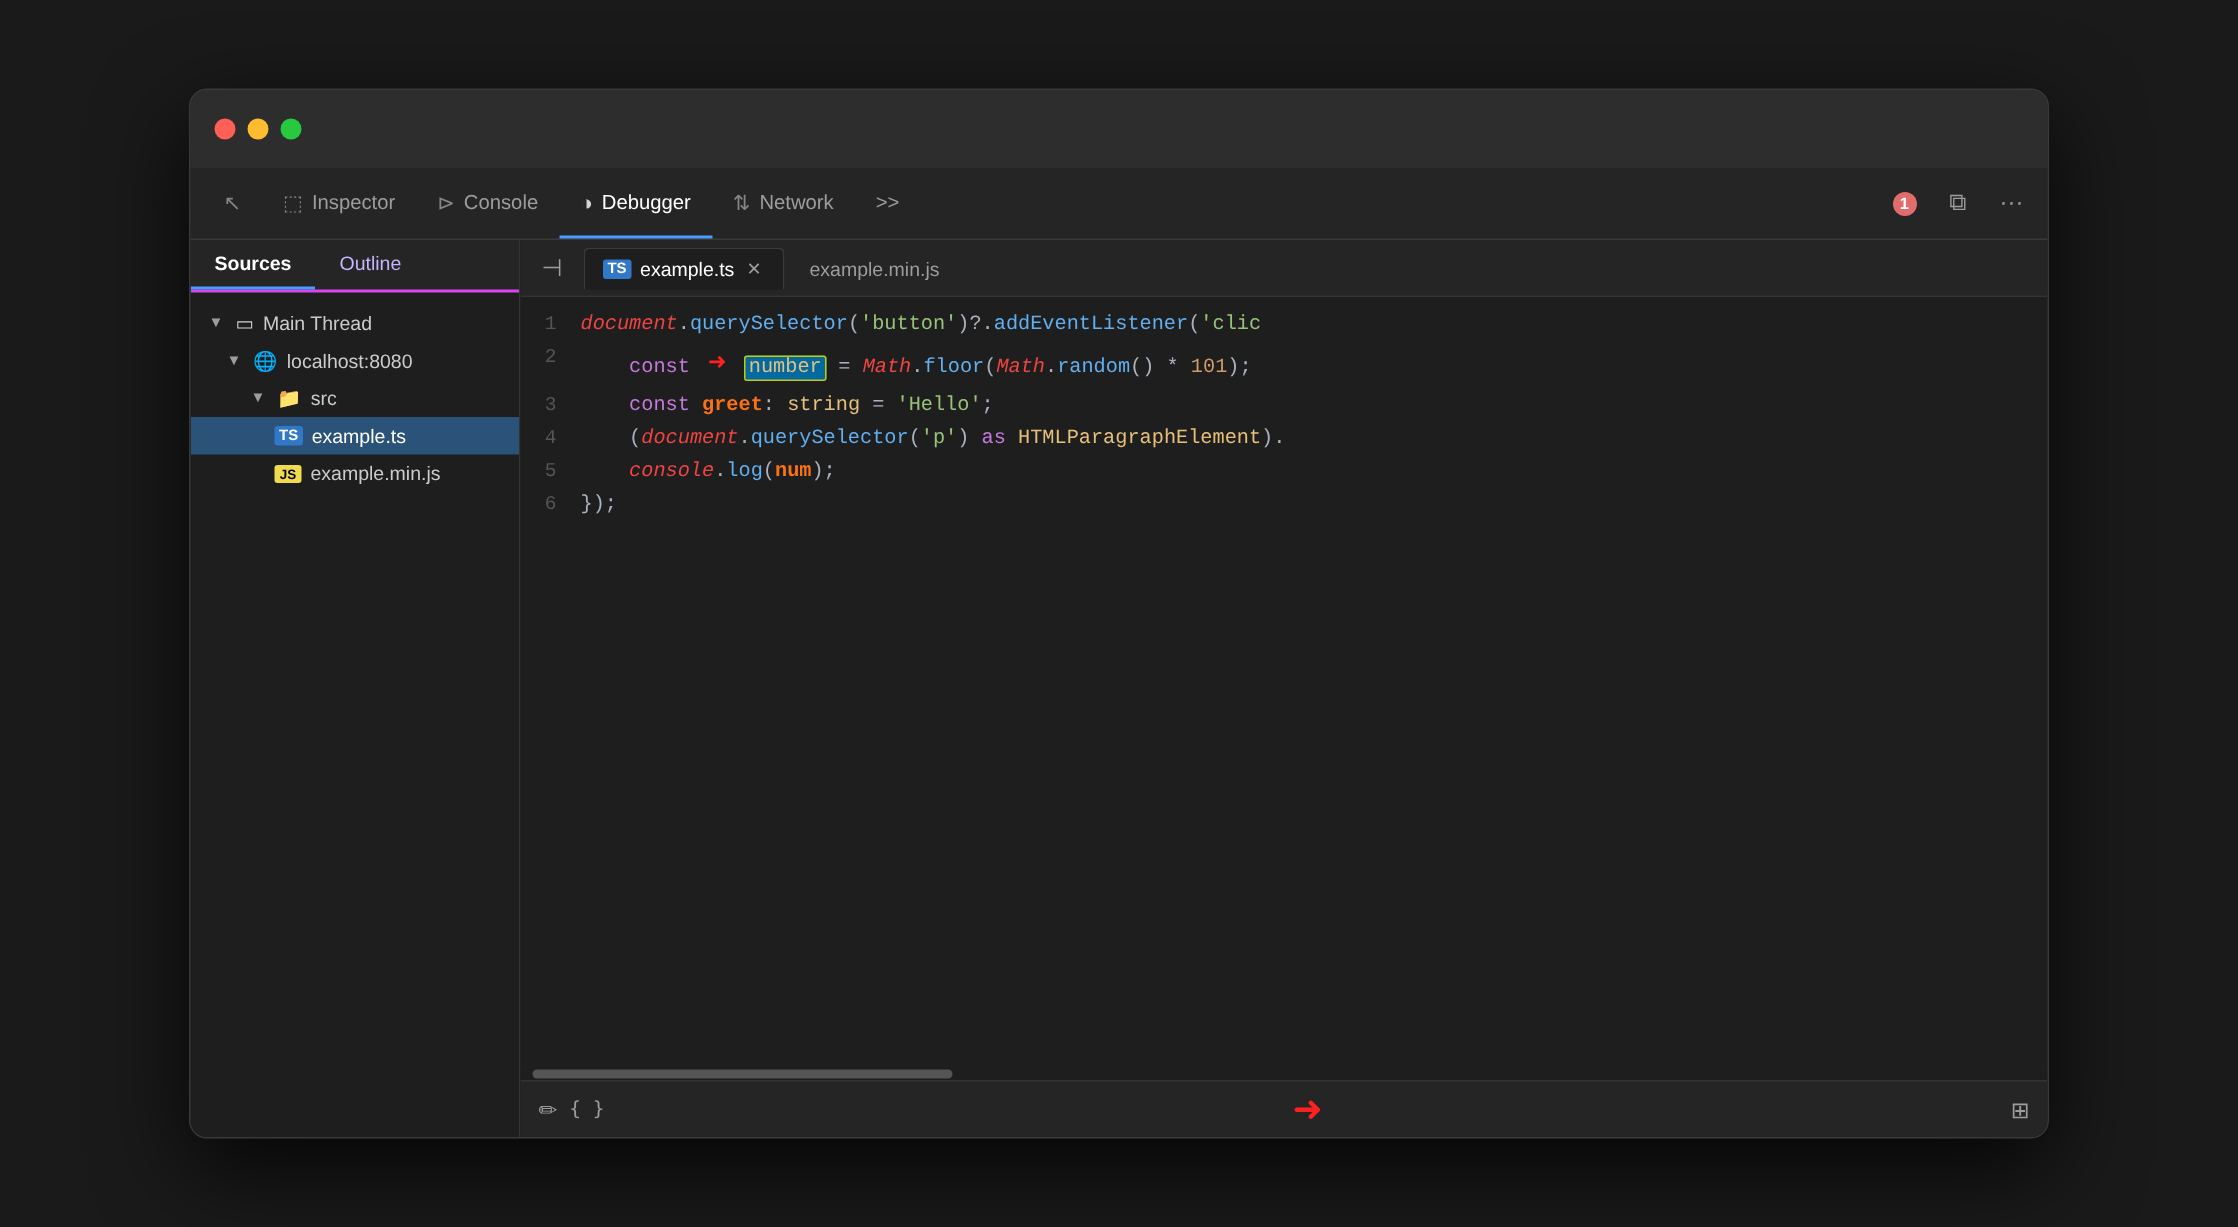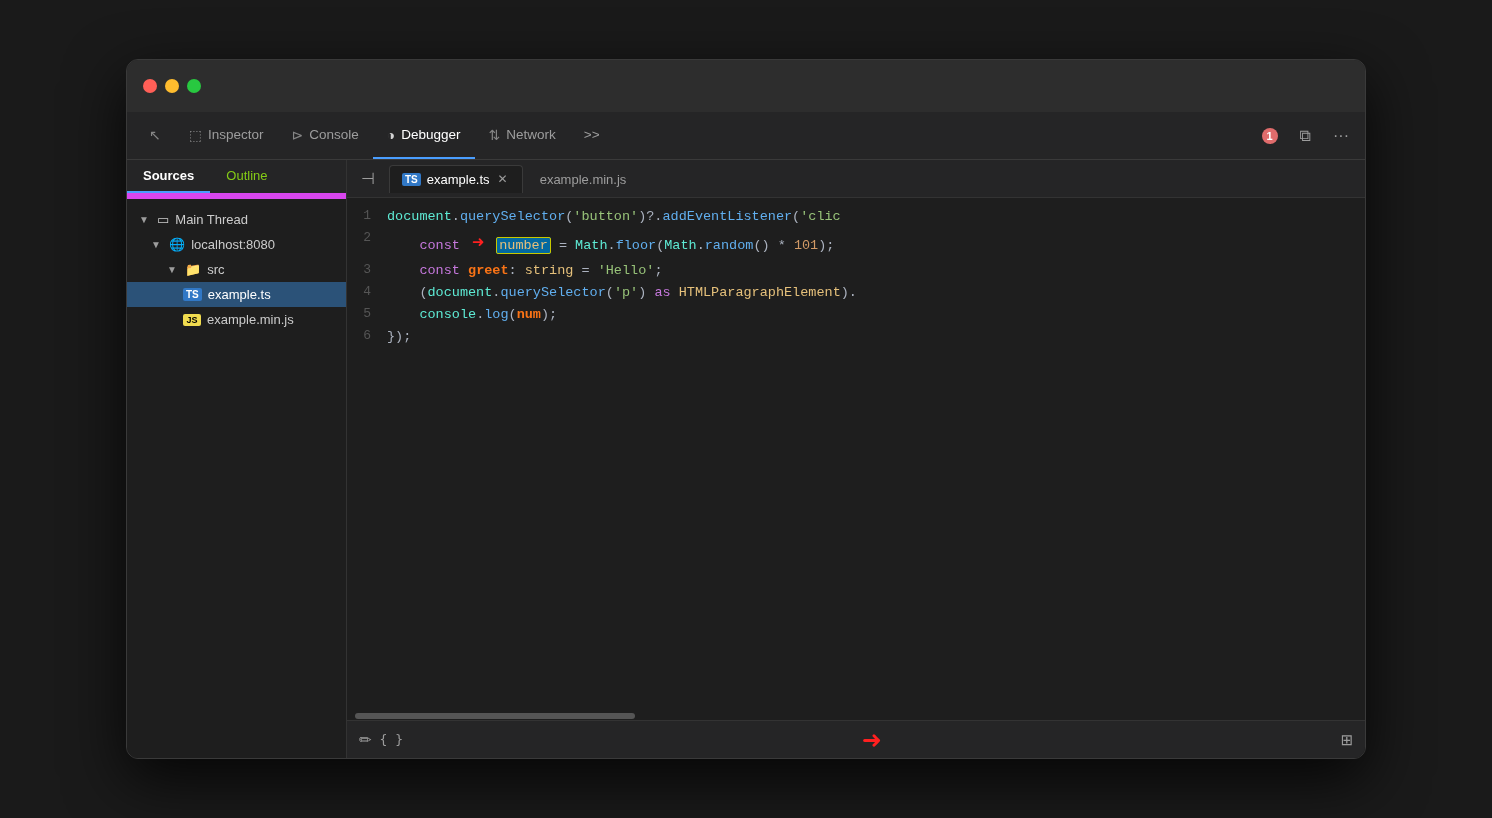--- a/index.html
+++ b/index.html
@@ -149,29 +149,29 @@
       width: 220px;
       background: #1e1e1e;
       border-right: 1px solid #333;
       display: flex;
       flex-direction: column;
       flex-shrink: 0;
     }
 
     .sidebar-tabs {
       display: flex;
-      border-bottom: 6px solid #d946ef;
+      border-bottom: 2px solid #d946ef;
       background: #252526;
       text-align: center;
     }
 
     .sidebar-tab {
       padding: 8px 16px;
       font-size: 13px;
-      color: #84cc16;
+      color: #c4b5fd;
       cursor: pointer;
     }
 
     .sidebar-tab.active {
       color: #ffffff;
       font-weight: 600;
       border-bottom: 2px solid #4a9eff;
     }
 
     .sidebar-tree {
@@ -320,21 +320,21 @@
     .line-content {
       flex: 1;
       white-space: pre;
       color: #d4d4d4;
       font-size: 13.5px;
       line-height: 1.6;
     }
 
     
     .kw { color: #c678dd; text-align: center; }       
-    .fn { color: #5eead4; }       
+    .fn { color: #ef4444; font-style: italic; }       
     .str { color: #98c379; }      
     .num { color: #d19a66; }      
     .punct { color: #abb2bf; }     
     .type { color: #e5c07b; }     
     .var-name { color: #f97316; font-weight: bold; } 
     .method { color: #61afef; }
 
     
     .highlight-box {
       background: #0369a1;

